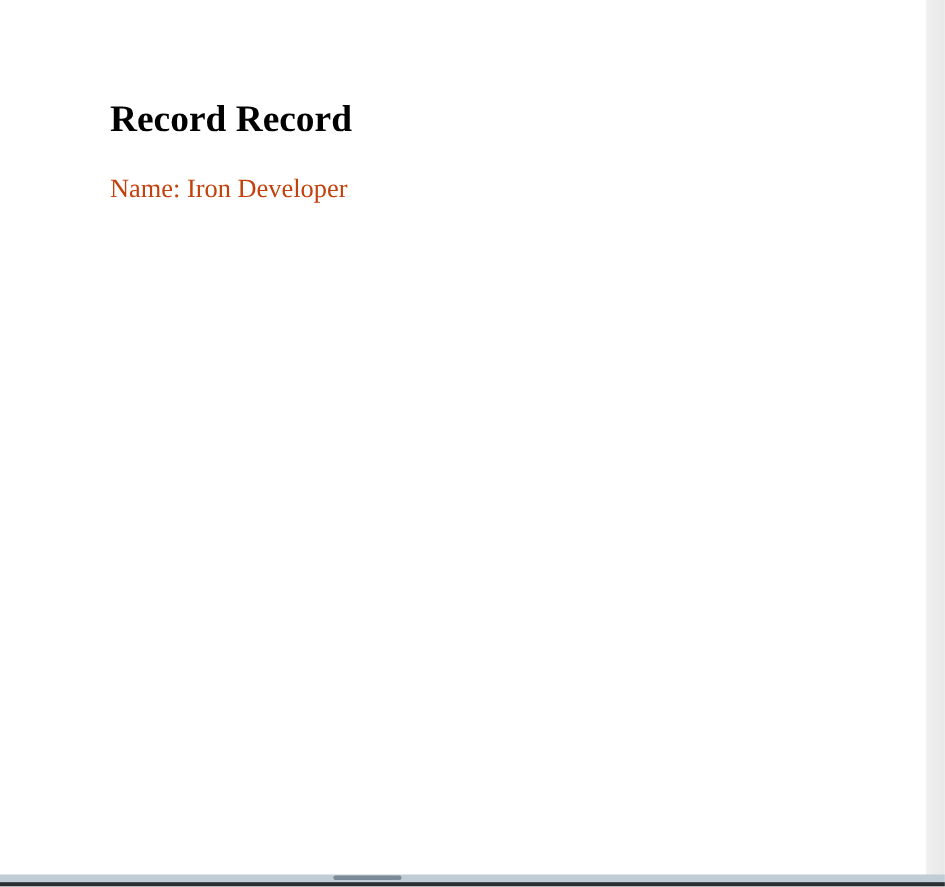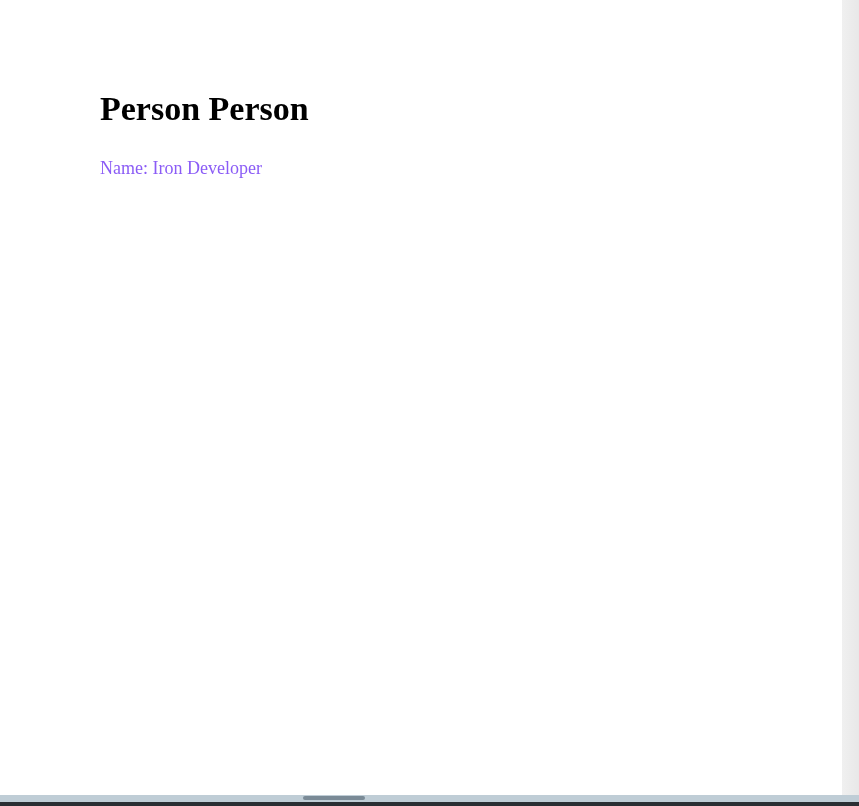--- a/index.html
+++ b/index.html
@@ -30,22 +30,22 @@
       background: linear-gradient(to right, #f0f0f0, #e8e8e8);
     }
     h1.heading {
       font-size: 34px;
       font-weight: bold;
       color: #000;
       margin-bottom: 28px;
       letter-spacing: 0px;
     }
     p.field-line {
-      font-size: 18px;
-      color: #8b5cf6;
+      font-size: 24px;
+      color: #c2410c;
       line-height: 1.4;
     }
     .bottom-bar {
       position: absolute;
       bottom: 0;
       left: 0;
       right: 0;
       height: 11px;
       background: #bfcdd6;
     }
@@ -64,21 +64,21 @@
       width: 62px;
       height: 4px;
       background: #7a8a96;
       border-radius: 2px;
     }
   </style>
 </head>
 <body>
 
 <div class="page">
-  <h1 class="heading">Person Person</h1>
+  <h1 class="heading">Record Record</h1>
   <p class="field-line">Name: Iron Developer</p>
 </div>
 
 <div class="page-right-shadow"></div>
 
 <div class="bottom-bar"></div>
 <div class="bottom-scroll-thumb"></div>
 <div class="bottom-dark"></div>
 
 </body></html>

